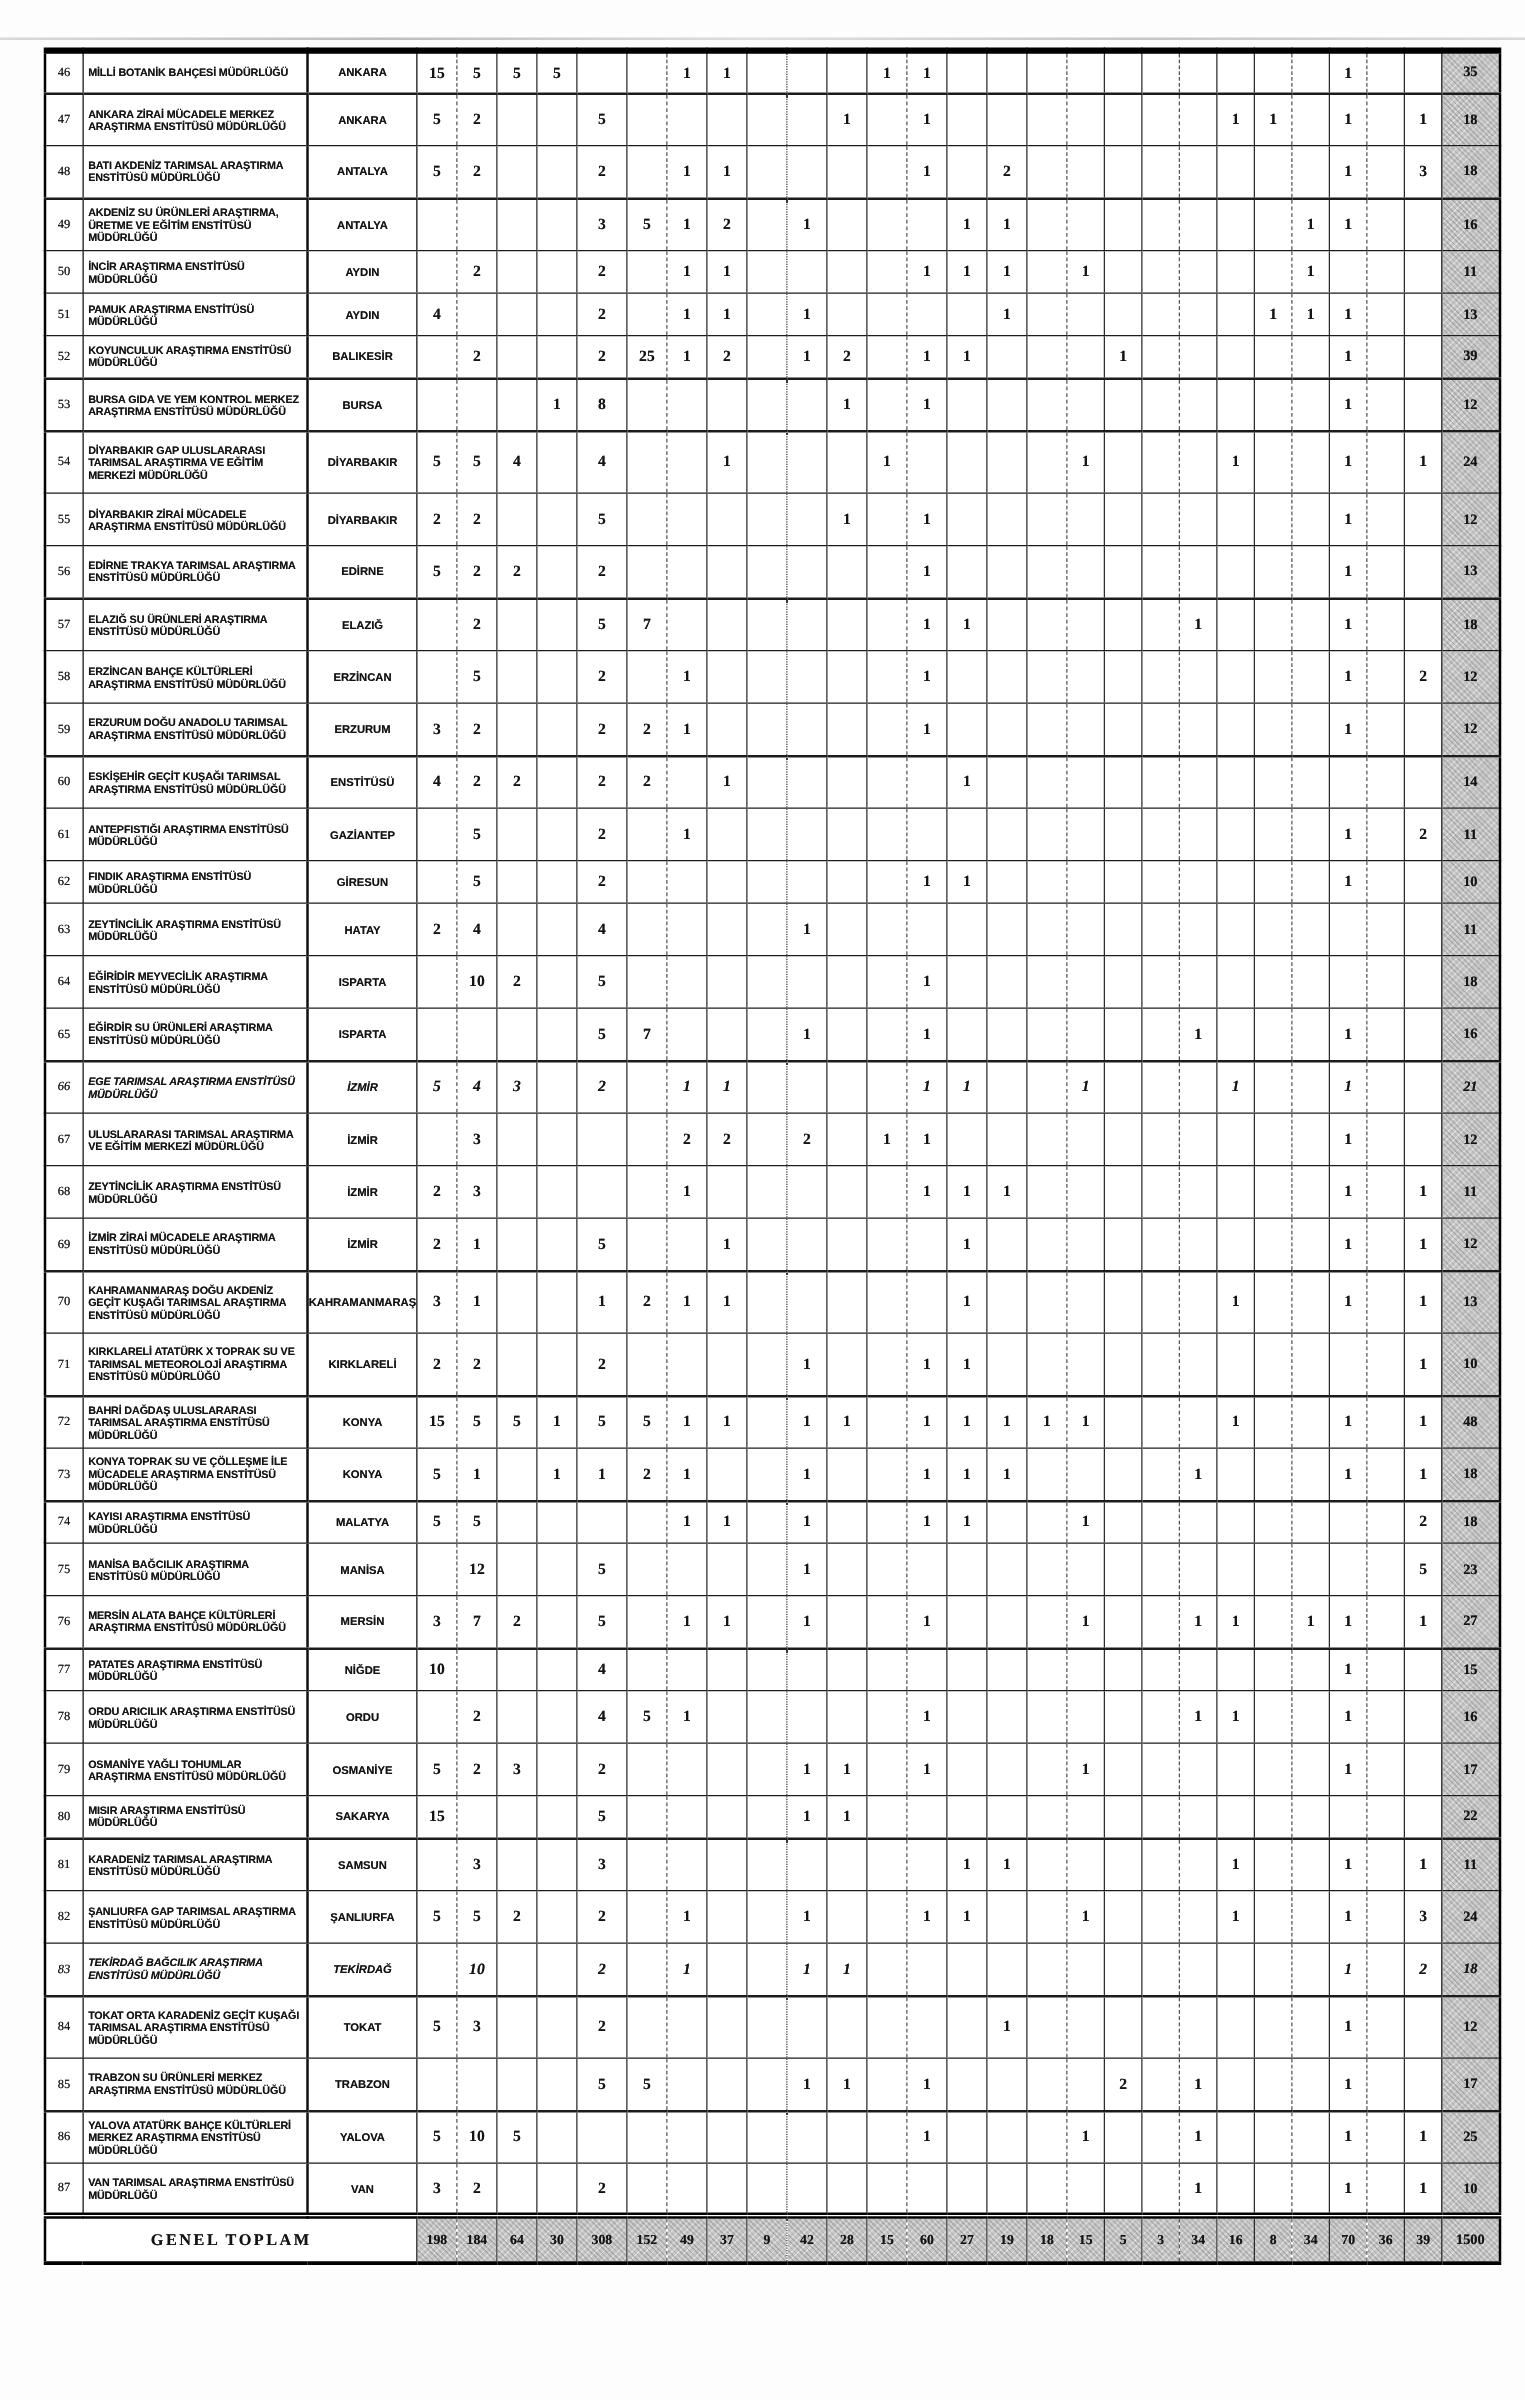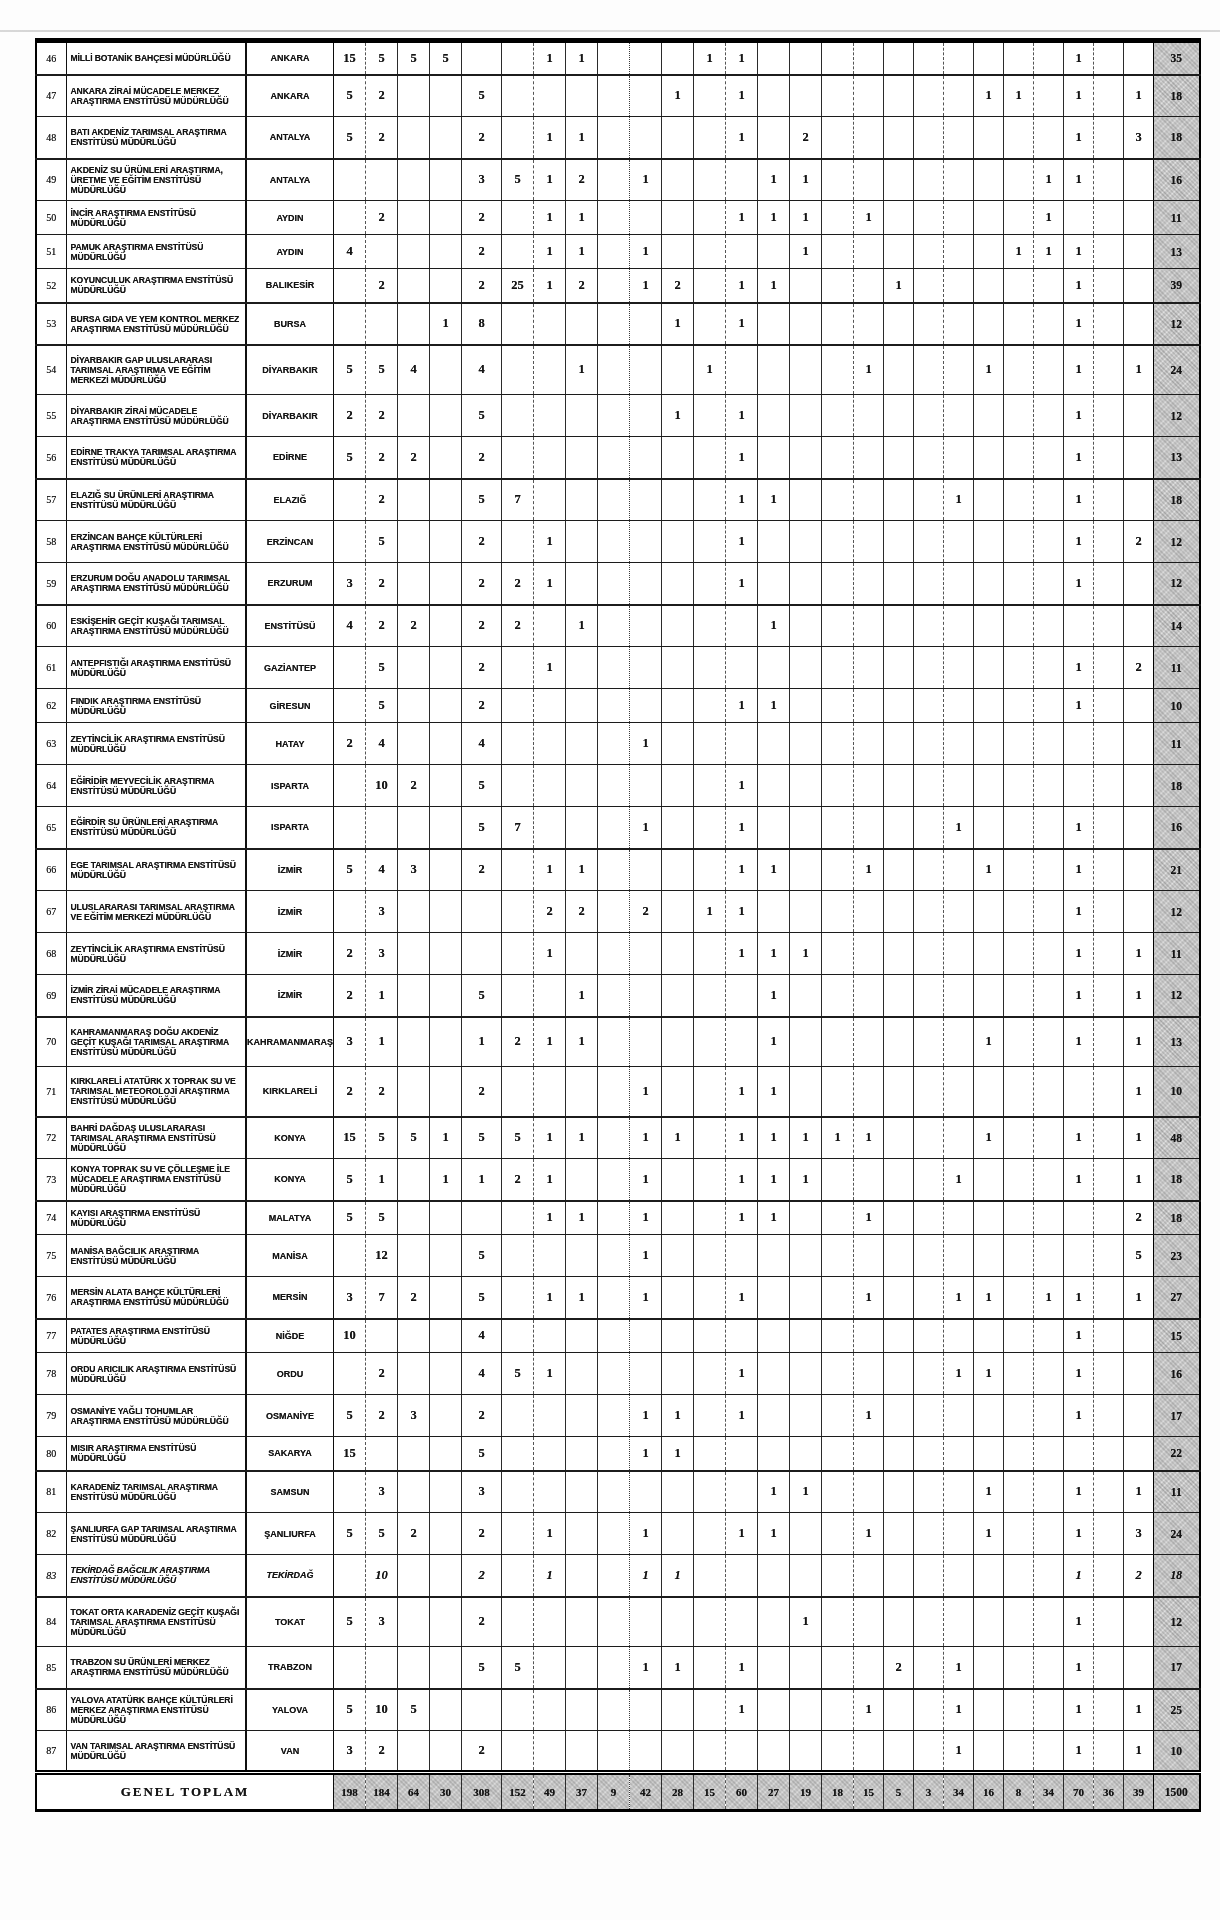--- a/index.html
+++ b/index.html
@@ -771,21 +771,21 @@
           <td class="num c19"></td>
           <td class="num c20">1</td>
           <td class="num c21"></td>
           <td class="num c22"></td>
           <td class="num c23"></td>
           <td class="num c24">1</td>
           <td class="num c25"></td>
           <td class="num c26"></td>
           <td class="tot">16</td>
         </tr>
-        <tr style="height: 42px;">
+        <tr style="height: 42px; font-style: italic;">
           <td class="no">66</td>
           <td class="name">EGE TARIMSAL ARAŞTIRMA ENSTİTÜSÜ MÜDÜRLÜĞÜ</td>
           <td class="city">İZMİR</td>
           <td class="num c1">5</td>
           <td class="num c2">4</td>
           <td class="num c3">3</td>
           <td class="num c4"></td>
           <td class="num c5">2</td>
           <td class="num c6"></td>
           <td class="num c7">1</td>

